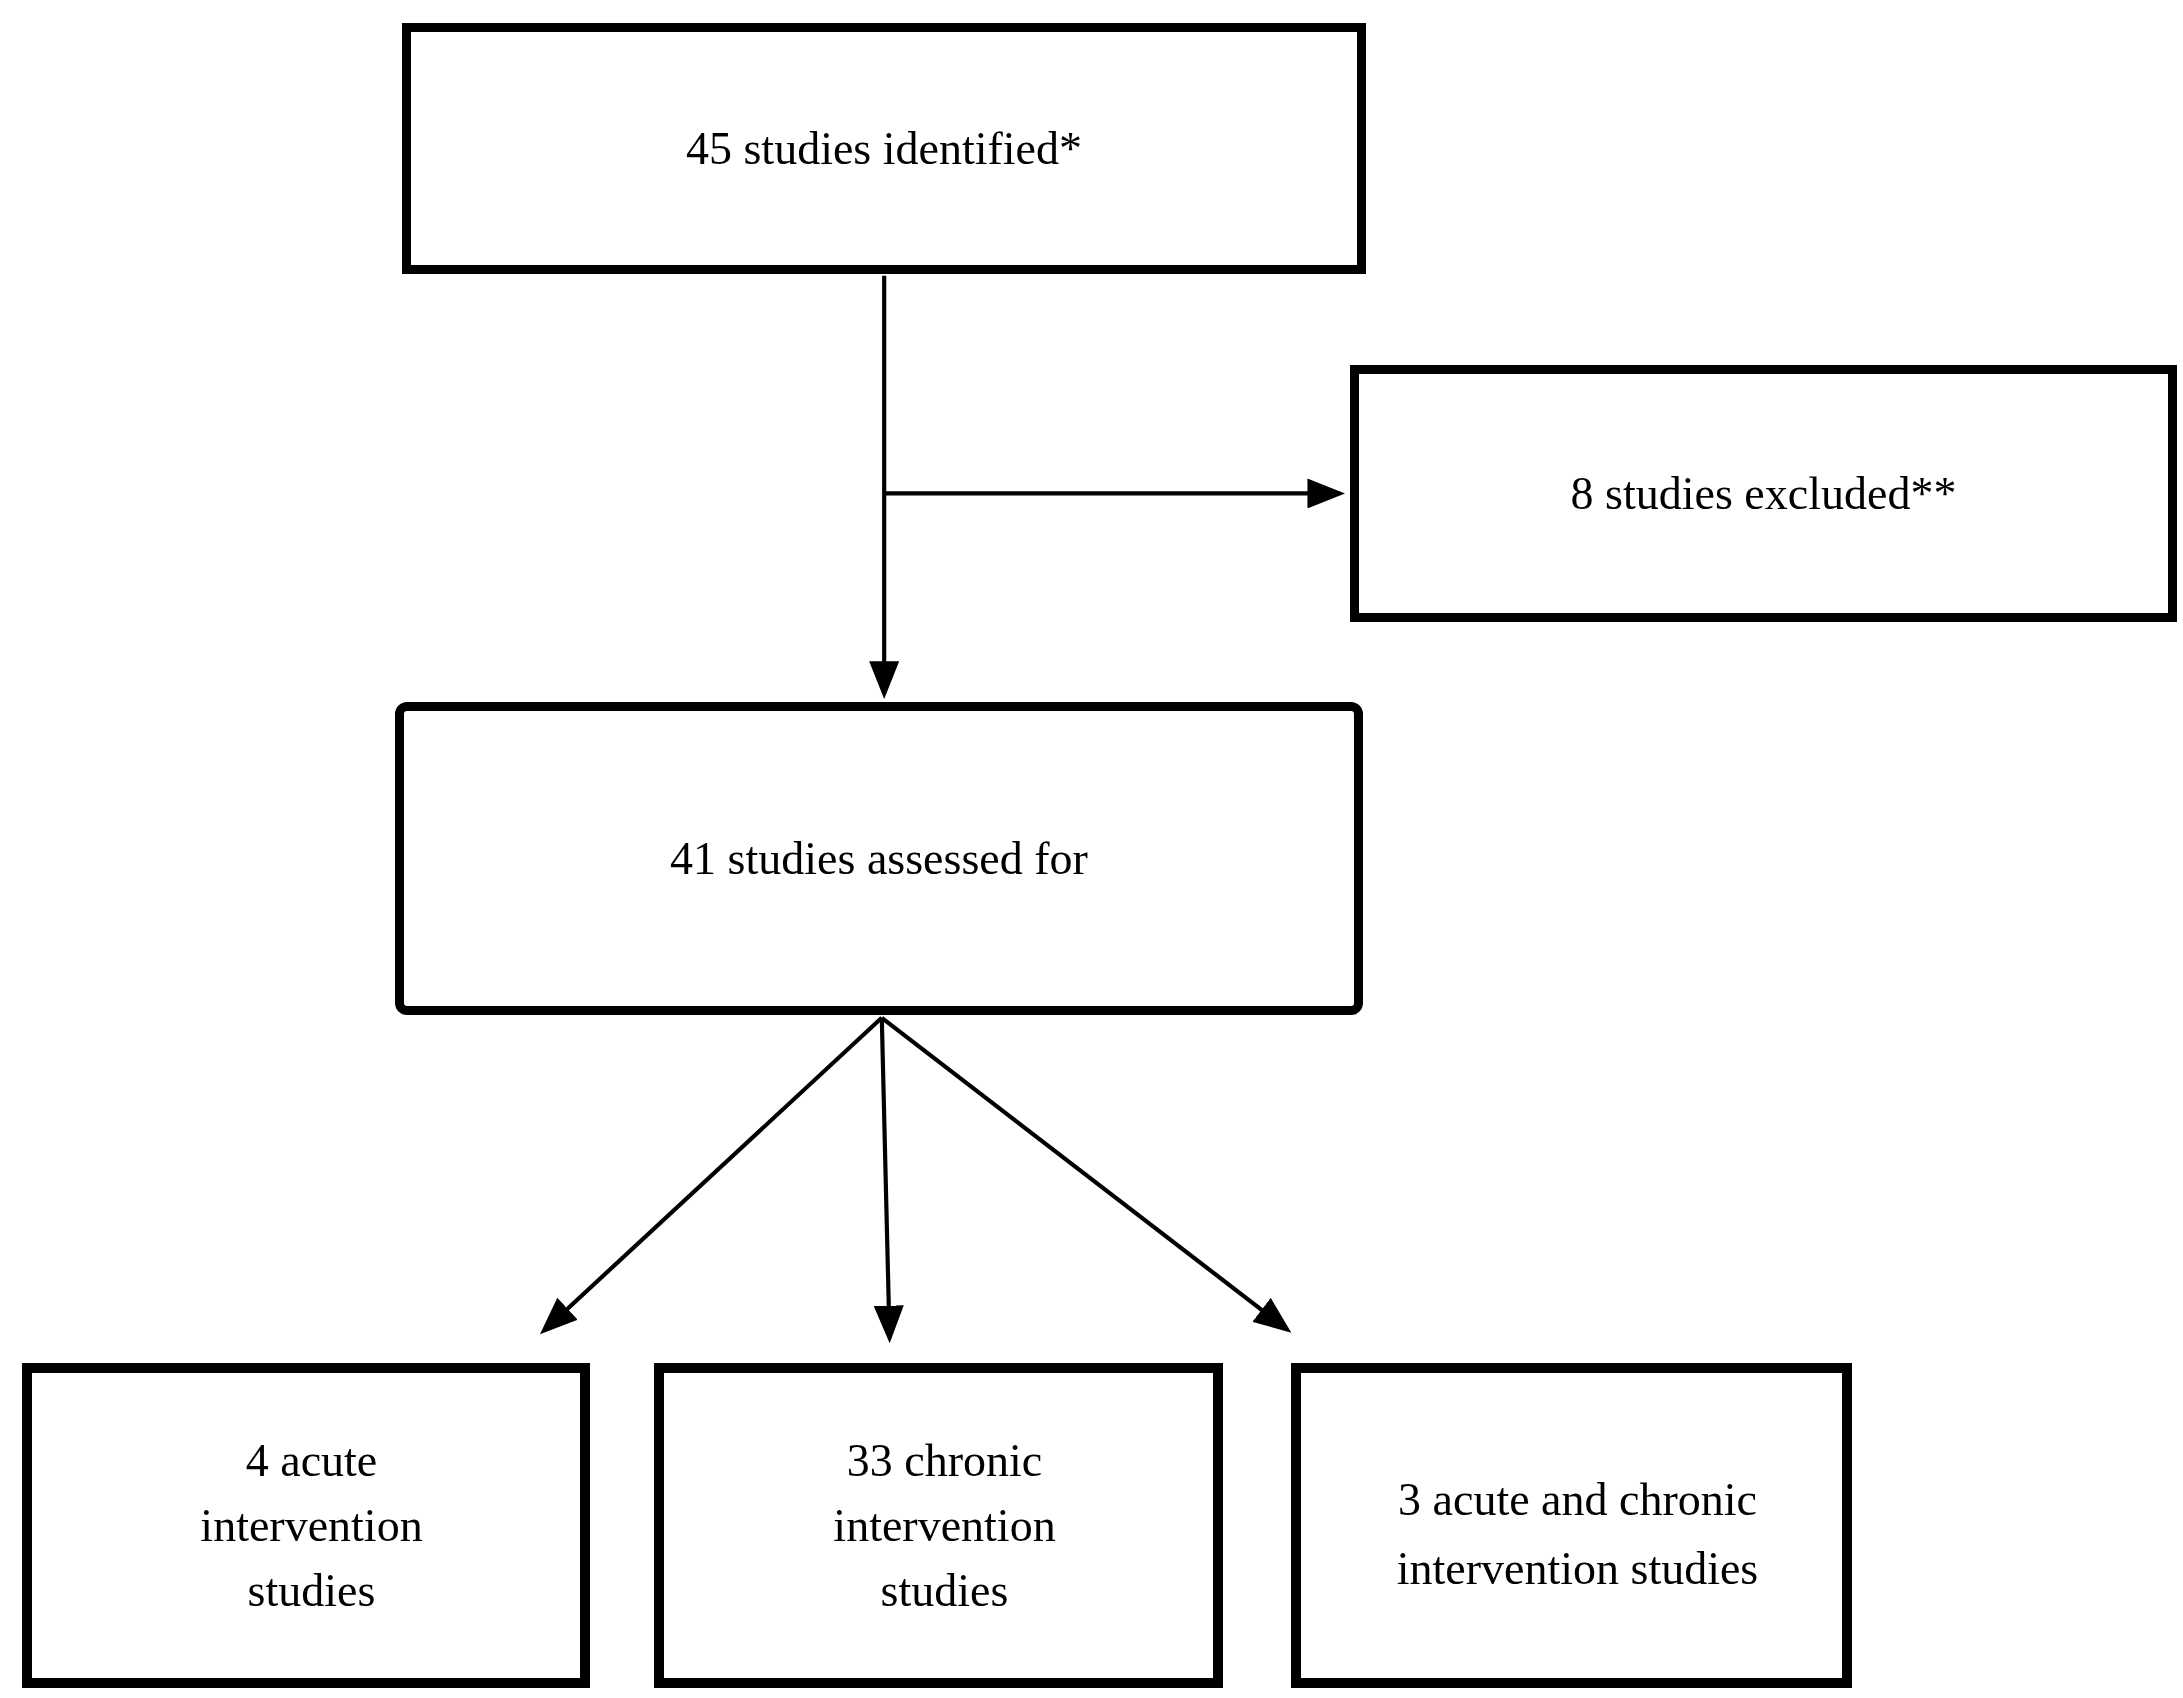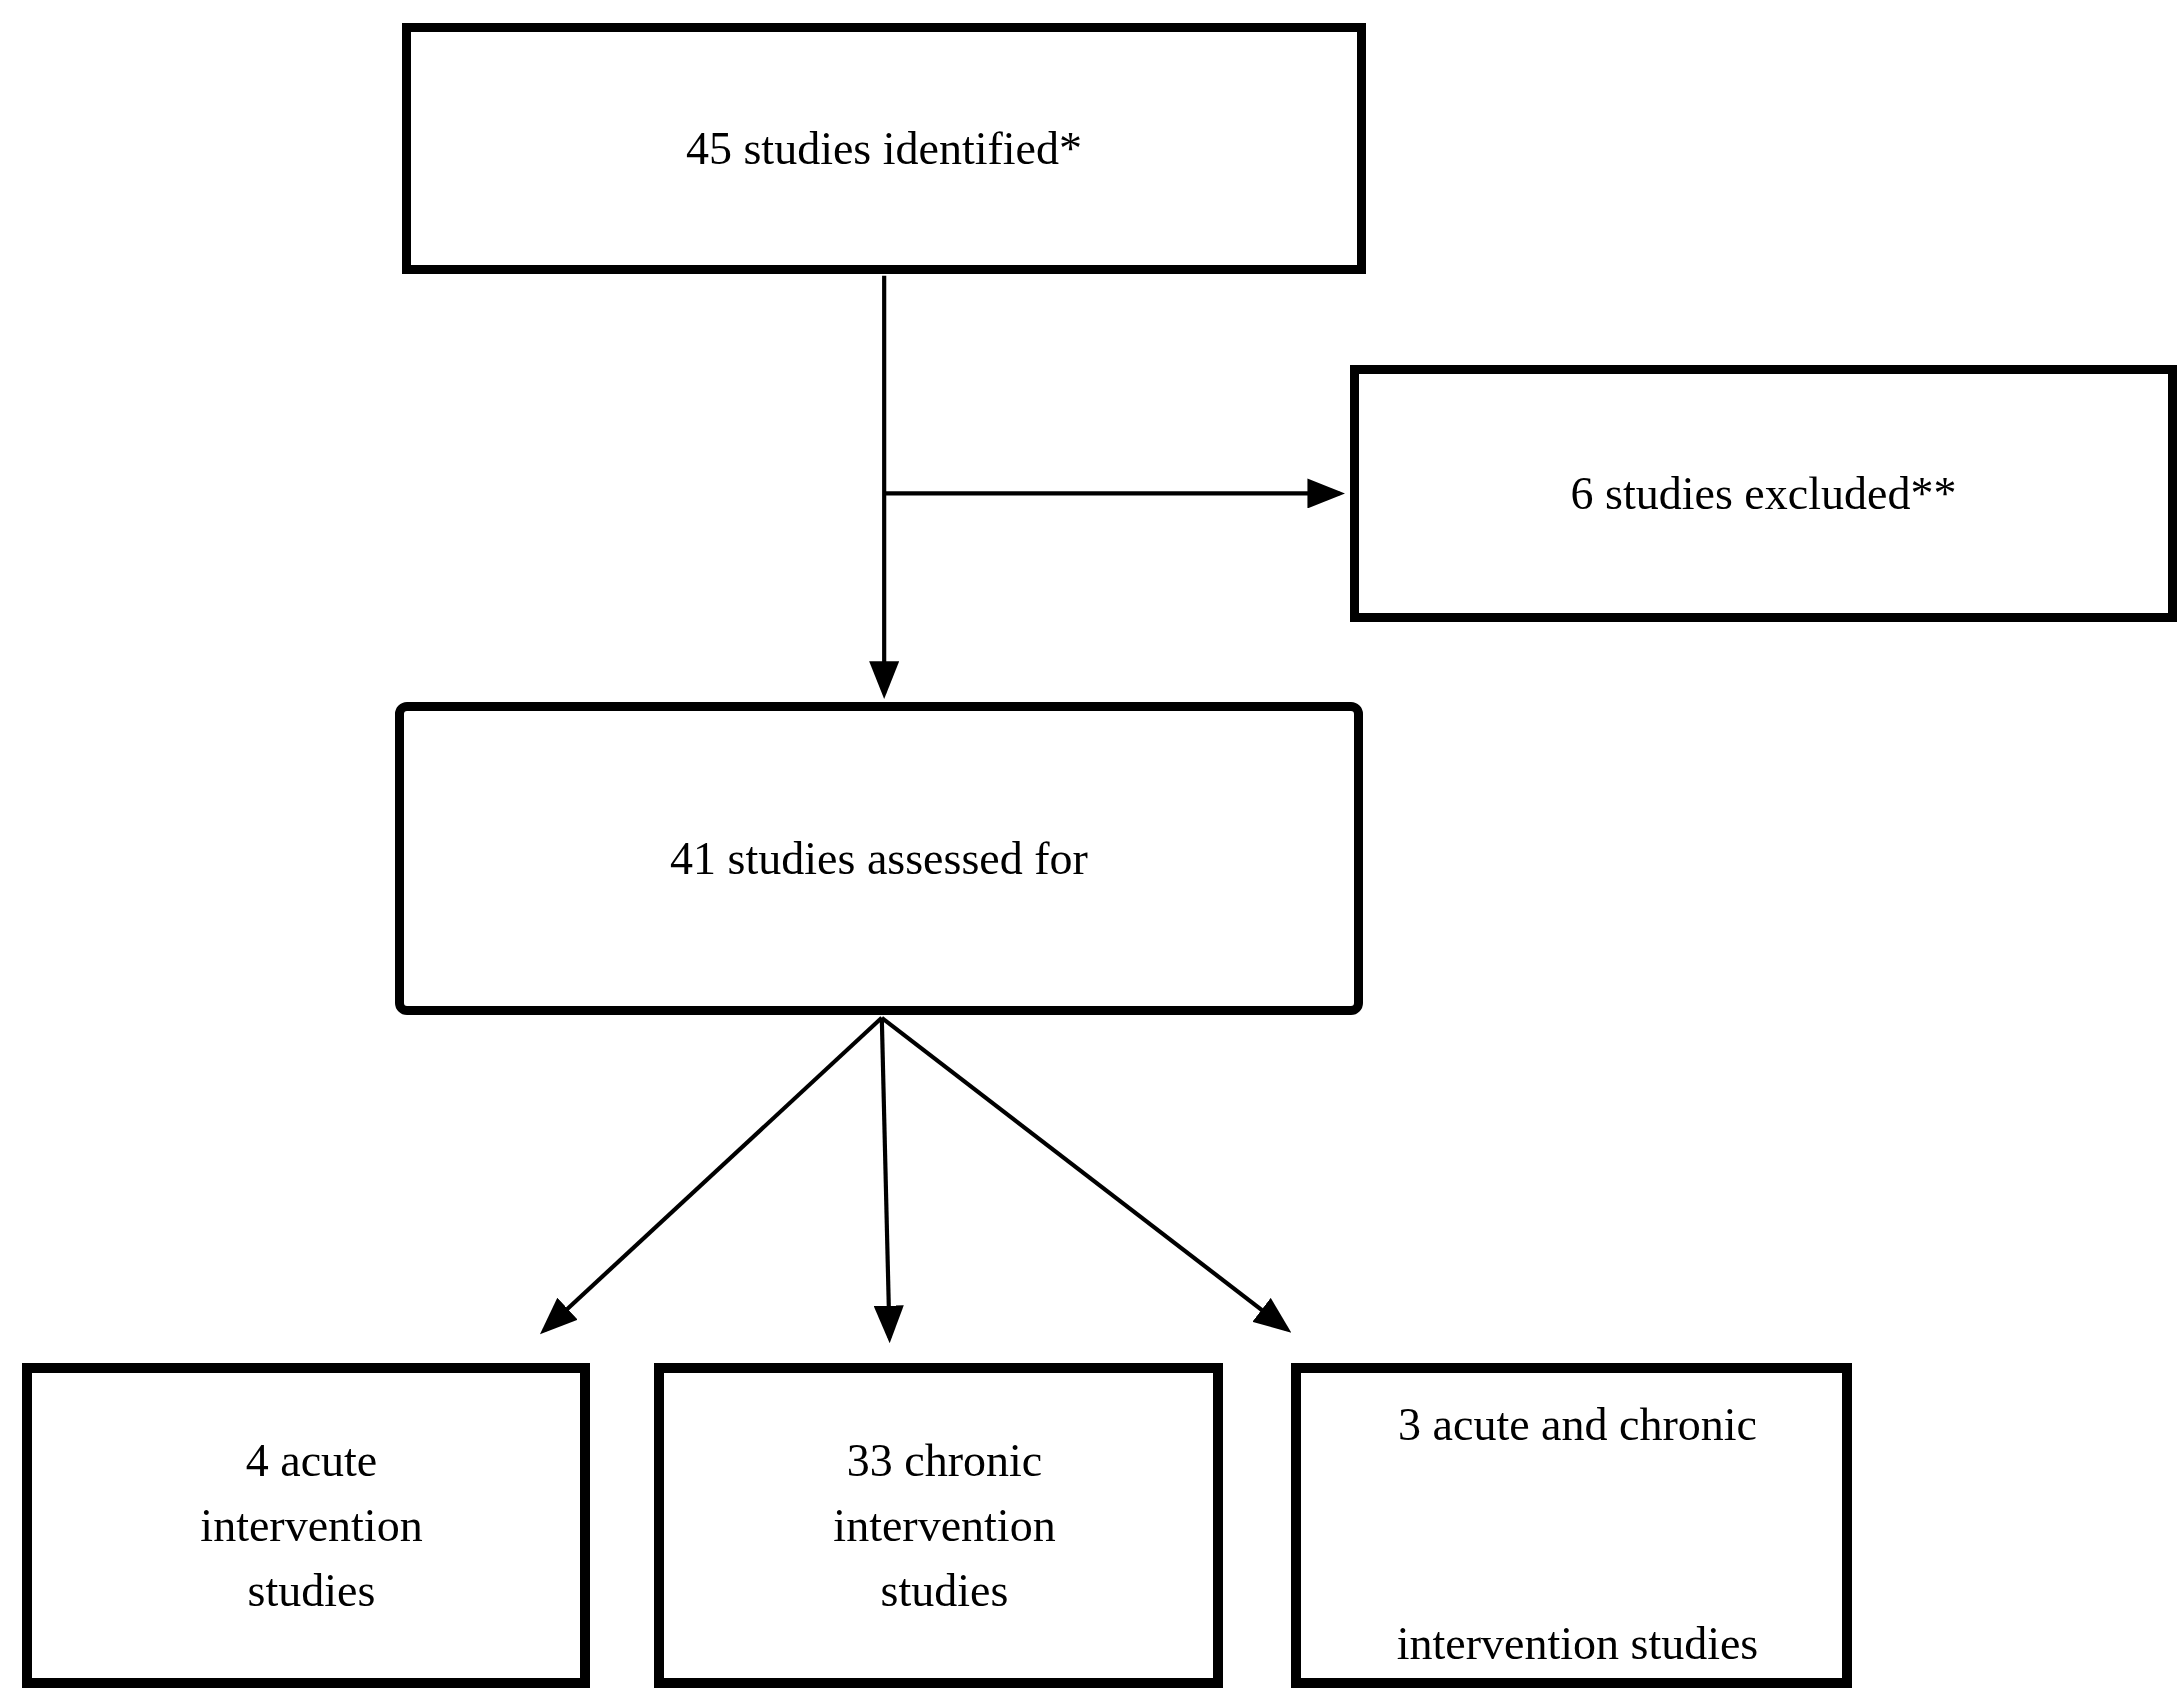--- a/index.html
+++ b/index.html
@@ -36,21 +36,21 @@
     text-align: center;
     font-size: 46px;
     line-height: 1.42;
     z-index: 2;
   }
   .node.bottom-row {
     border-width: 10.7px;
     padding-left: 12px;
   }
   .node.top-aligned {
-    justify-content: space-between;
+    justify-content: center;
     padding-top: 16.7px;
     line-height: 1.5;
   }
   .node-identified   { left: 402px;  top: 23px;   width: 964px; height: 251px; }
   .node-excluded     { left: 1350px; top: 365px;  width: 827px; height: 257px; }
   .node-assessed     { left: 395px;  top: 702px; width: 968px; height: 313px; border-radius: 12px; }
   .node-acute        { left: 21.5px;   top: 1363px; width: 568px;  height: 325px; }
   .node-chronic      { left: 654px; top: 1363px; width: 569px;  height: 325px; align-items: center; }
   .node-acute-chronic{ left: 1291px; top: 1363px; width: 561px;  height: 325px; }
   .node-line {
@@ -74,21 +74,21 @@
     <line x1="1478" y1="1706" x2="912" y2="2230" stroke="#000000" stroke-width="7" marker-end="url(#arrowhead)"></line>
     <line x1="1478" y1="1706" x2="1491" y2="2242" stroke="#000000" stroke-width="7" marker-end="url(#arrowhead)"></line>
     <line x1="1478" y1="1706" x2="2157" y2="2228" stroke="#000000" stroke-width="7" marker-end="url(#arrowhead)"></line>
   </svg>
 
   <div class="node node-identified">
     <span class="node-line">45 studies identified*</span>
   </div>
 
   <div class="node node-excluded">
-    <span class="node-line">6 studies excluded**</span>
+    <span class="node-line">8 studies excluded**</span>
   </div>
 
   <div class="node node-assessed">
     <span class="node-line">41 studies assessed for</span>
   </div>
 
   <div class="node bottom-row node-acute">
     <span class="node-line">4 acute</span>
     <span class="node-line">intervention</span>
     <span class="node-line">studies</span>

